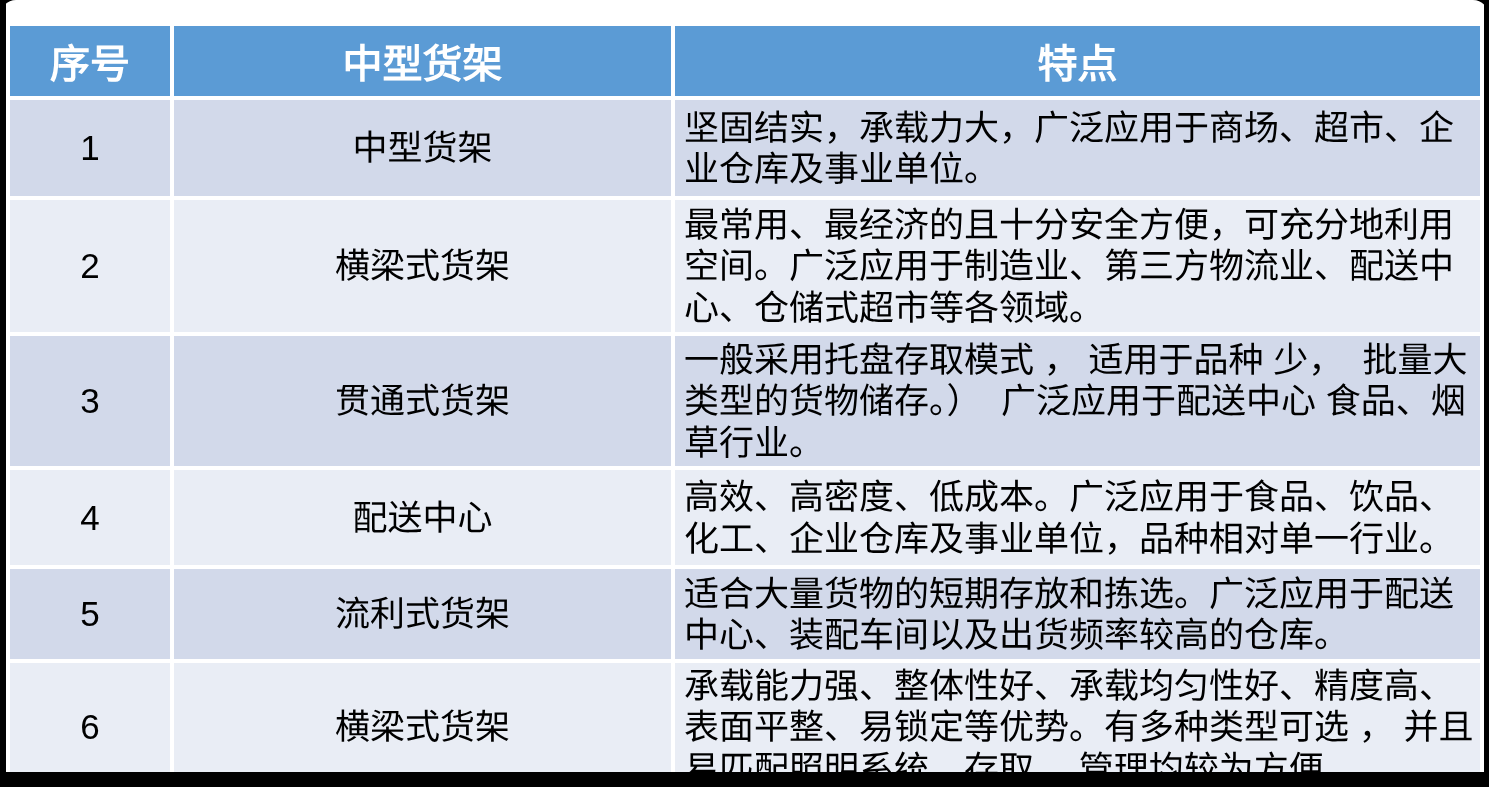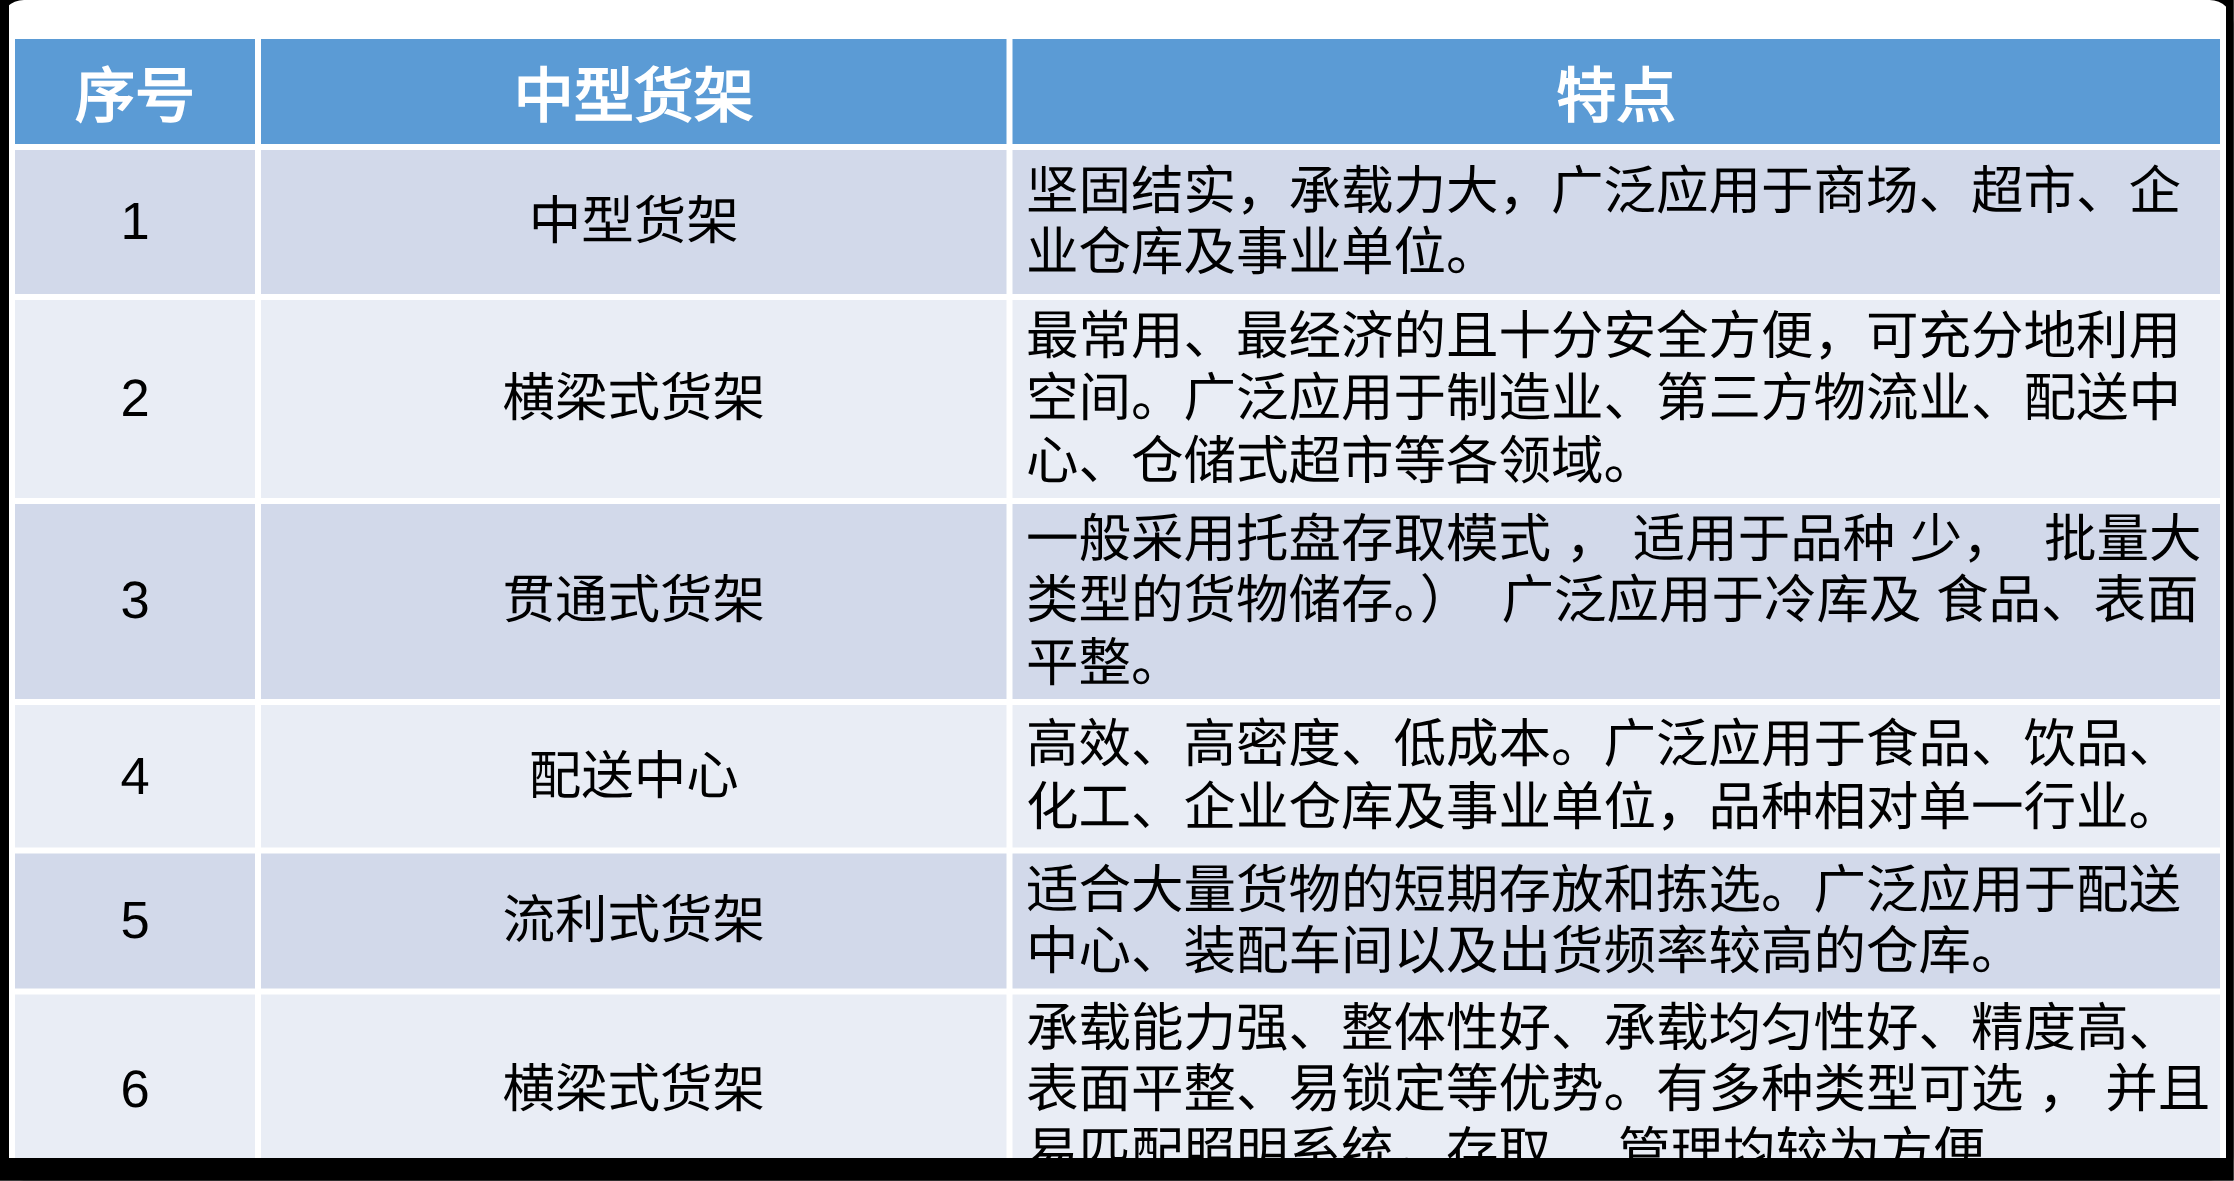--- a/index.html
+++ b/index.html
@@ -97,21 +97,21 @@
 
   <tr class="data-row">
     <td class="cell-no">2</td>
     <td class="cell-type">横梁式货架</td>
     <td class="cell-features">最常用、最经济的且十分安全方便，可充分地利用空间。广泛应用于制造业、第三方物流业、配送中心、仓储式超市等各领域。</td>
   </tr>
 
   <tr class="data-row">
     <td class="cell-no">3</td>
     <td class="cell-type">贯通式货架</td>
-    <td class="cell-features">一般采用托盘存取模式 ， 适用于品种 少，  批量大类型的货物储存。）  广泛应用于冷库及 食品、表面平整。</td>
+    <td class="cell-features">一般采用托盘存取模式 ， 适用于品种 少，  批量大类型的货物储存。）  广泛应用于配送中心 食品、烟草行业。</td>
   </tr>
 
   <tr class="data-row">
     <td class="cell-no">4</td>
     <td class="cell-type">配送中心</td>
     <td class="cell-features">高效、高密度、低成本。广泛应用于食品、饮品、化工、企业仓库及事业单位，品种相对单一行业。</td>
   </tr>
 
   <tr class="data-row">
     <td class="cell-no">5</td>

